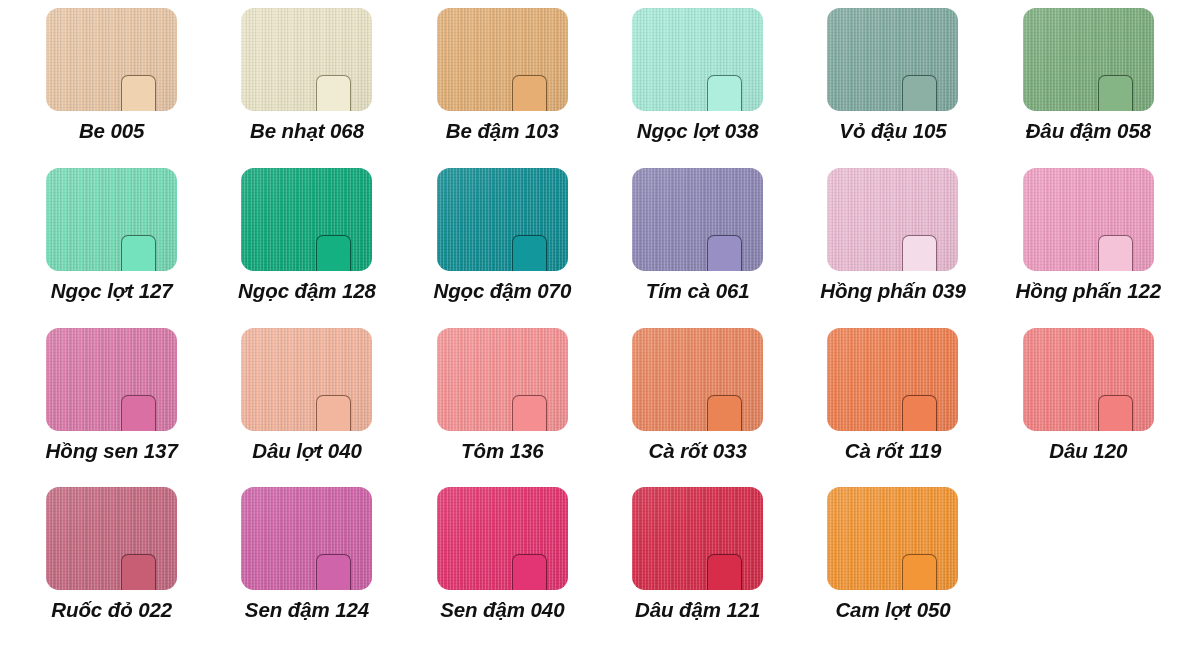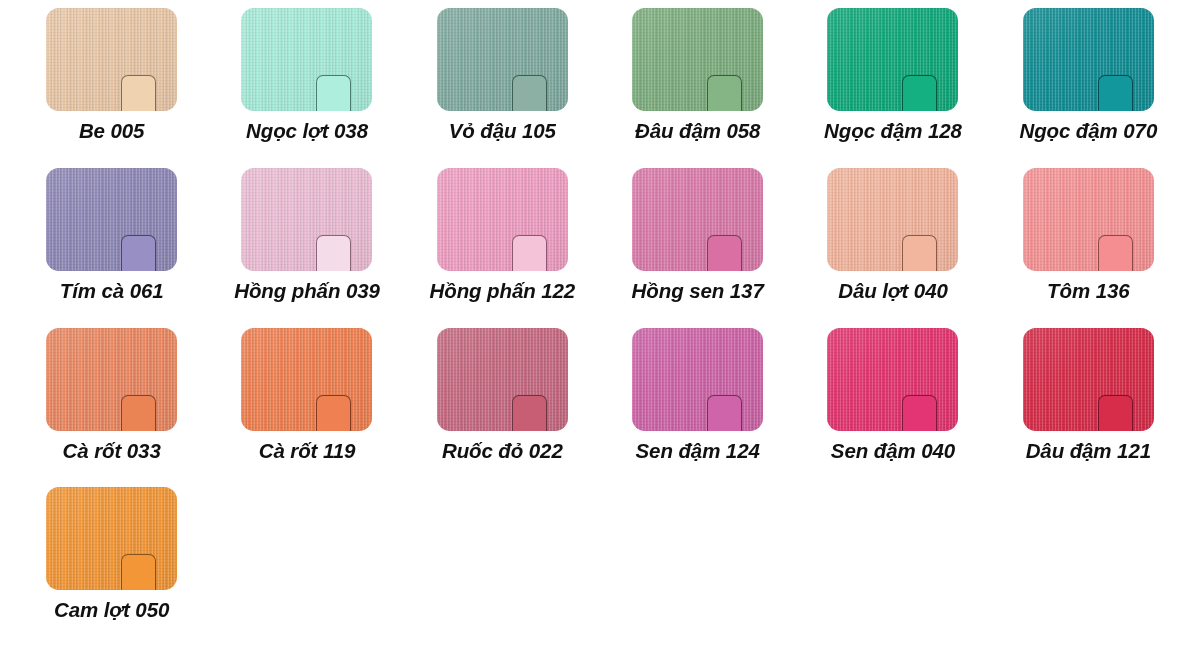--- a/index.html
+++ b/index.html
@@ -116,20 +116,36 @@
 <div id="swatch-grid">
     <div class="swatch-cell">
       <div class="chip" style="background-color: rgb(231, 197, 165);">
         <div class="sheen"></div>
         <div class="rib"></div>
         <div class="inset-square" style="background-color: rgb(239, 211, 176); border-color: rgb(138, 106, 79);"></div>
       </div>
       <div class="chip-label">Be 005</div>
     </div>
     <div class="swatch-cell">
+      <div class="chip" style="background-color: rgb(232, 227, 198);">
+        <div class="sheen"></div>
+        <div class="rib"></div>
+        <div class="inset-square" style="background-color: rgb(239, 236, 211); border-color: rgb(140, 136, 104);"></div>
+      </div>
+      <div class="chip-label">Be nhạt 068</div>
+    </div>
+    <div class="swatch-cell">
+      <div class="chip" style="background-color: rgb(224, 174, 118);">
+        <div class="sheen"></div>
+        <div class="rib"></div>
+        <div class="inset-square" style="background-color: rgb(230, 174, 114); border-color: rgb(126, 91, 51);"></div>
+      </div>
+      <div class="chip-label">Be đậm 103</div>
+    </div>
+    <div class="swatch-cell">
       <div class="chip" style="background-color: rgb(164, 232, 214);">
         <div class="sheen"></div>
         <div class="rib"></div>
         <div class="inset-square" style="background-color: rgb(174, 238, 221); border-color: rgb(76, 123, 112);"></div>
       </div>
       <div class="chip-label">Ngọc lợt 038</div>
     </div>
     <div class="swatch-cell">
       <div class="chip" style="background-color: rgb(127, 169, 158);">
         <div class="sheen"></div>
@@ -140,20 +156,28 @@
     </div>
     <div class="swatch-cell">
       <div class="chip" style="background-color: rgb(123, 172, 124);">
         <div class="sheen"></div>
         <div class="rib"></div>
         <div class="inset-square" style="background-color: rgb(134, 181, 133); border-color: rgb(61, 94, 62);"></div>
       </div>
       <div class="chip-label">Đâu đậm 058</div>
     </div>
     <div class="swatch-cell">
+      <div class="chip" style="background-color: rgb(116, 217, 180);">
+        <div class="sheen"></div>
+        <div class="rib"></div>
+        <div class="inset-square" style="background-color: rgb(116, 226, 188); border-color: rgb(57, 112, 92);"></div>
+      </div>
+      <div class="chip-label">Ngọc lợt 127</div>
+    </div>
+    <div class="swatch-cell">
       <div class="chip" style="background-color: rgb(15, 166, 120);">
         <div class="sheen"></div>
         <div class="rib"></div>
         <div class="inset-square" style="background-color: rgb(20, 176, 130); border-color: rgb(10, 87, 65);"></div>
       </div>
       <div class="chip-label">Ngọc đậm 128</div>
     </div>
     <div class="swatch-cell">
       <div class="chip" style="background-color: rgb(17, 140, 146);">
         <div class="sheen"></div>
@@ -220,20 +244,28 @@
     </div>
     <div class="swatch-cell">
       <div class="chip" style="background-color: rgb(236, 126, 80);">
         <div class="sheen"></div>
         <div class="rib"></div>
         <div class="inset-square" style="background-color: rgb(238, 128, 82); border-color: rgb(132, 60, 33);"></div>
       </div>
       <div class="chip-label">Cà rốt 119</div>
     </div>
     <div class="swatch-cell">
+      <div class="chip" style="background-color: rgb(240, 128, 129);">
+        <div class="sheen"></div>
+        <div class="rib"></div>
+        <div class="inset-square" style="background-color: rgb(242, 128, 127); border-color: rgb(138, 60, 61);"></div>
+      </div>
+      <div class="chip-label">Dâu 120</div>
+    </div>
+    <div class="swatch-cell">
       <div class="chip" style="background-color: rgb(195, 104, 127);">
         <div class="sheen"></div>
         <div class="rib"></div>
         <div class="inset-square" style="background-color: rgb(200, 94, 116); border-color: rgb(110, 52, 66);"></div>
       </div>
       <div class="chip-label">Ruốc đỏ 022</div>
     </div>
     <div class="swatch-cell">
       <div class="chip" style="background-color: rgb(204, 98, 166);">
         <div class="sheen"></div>

